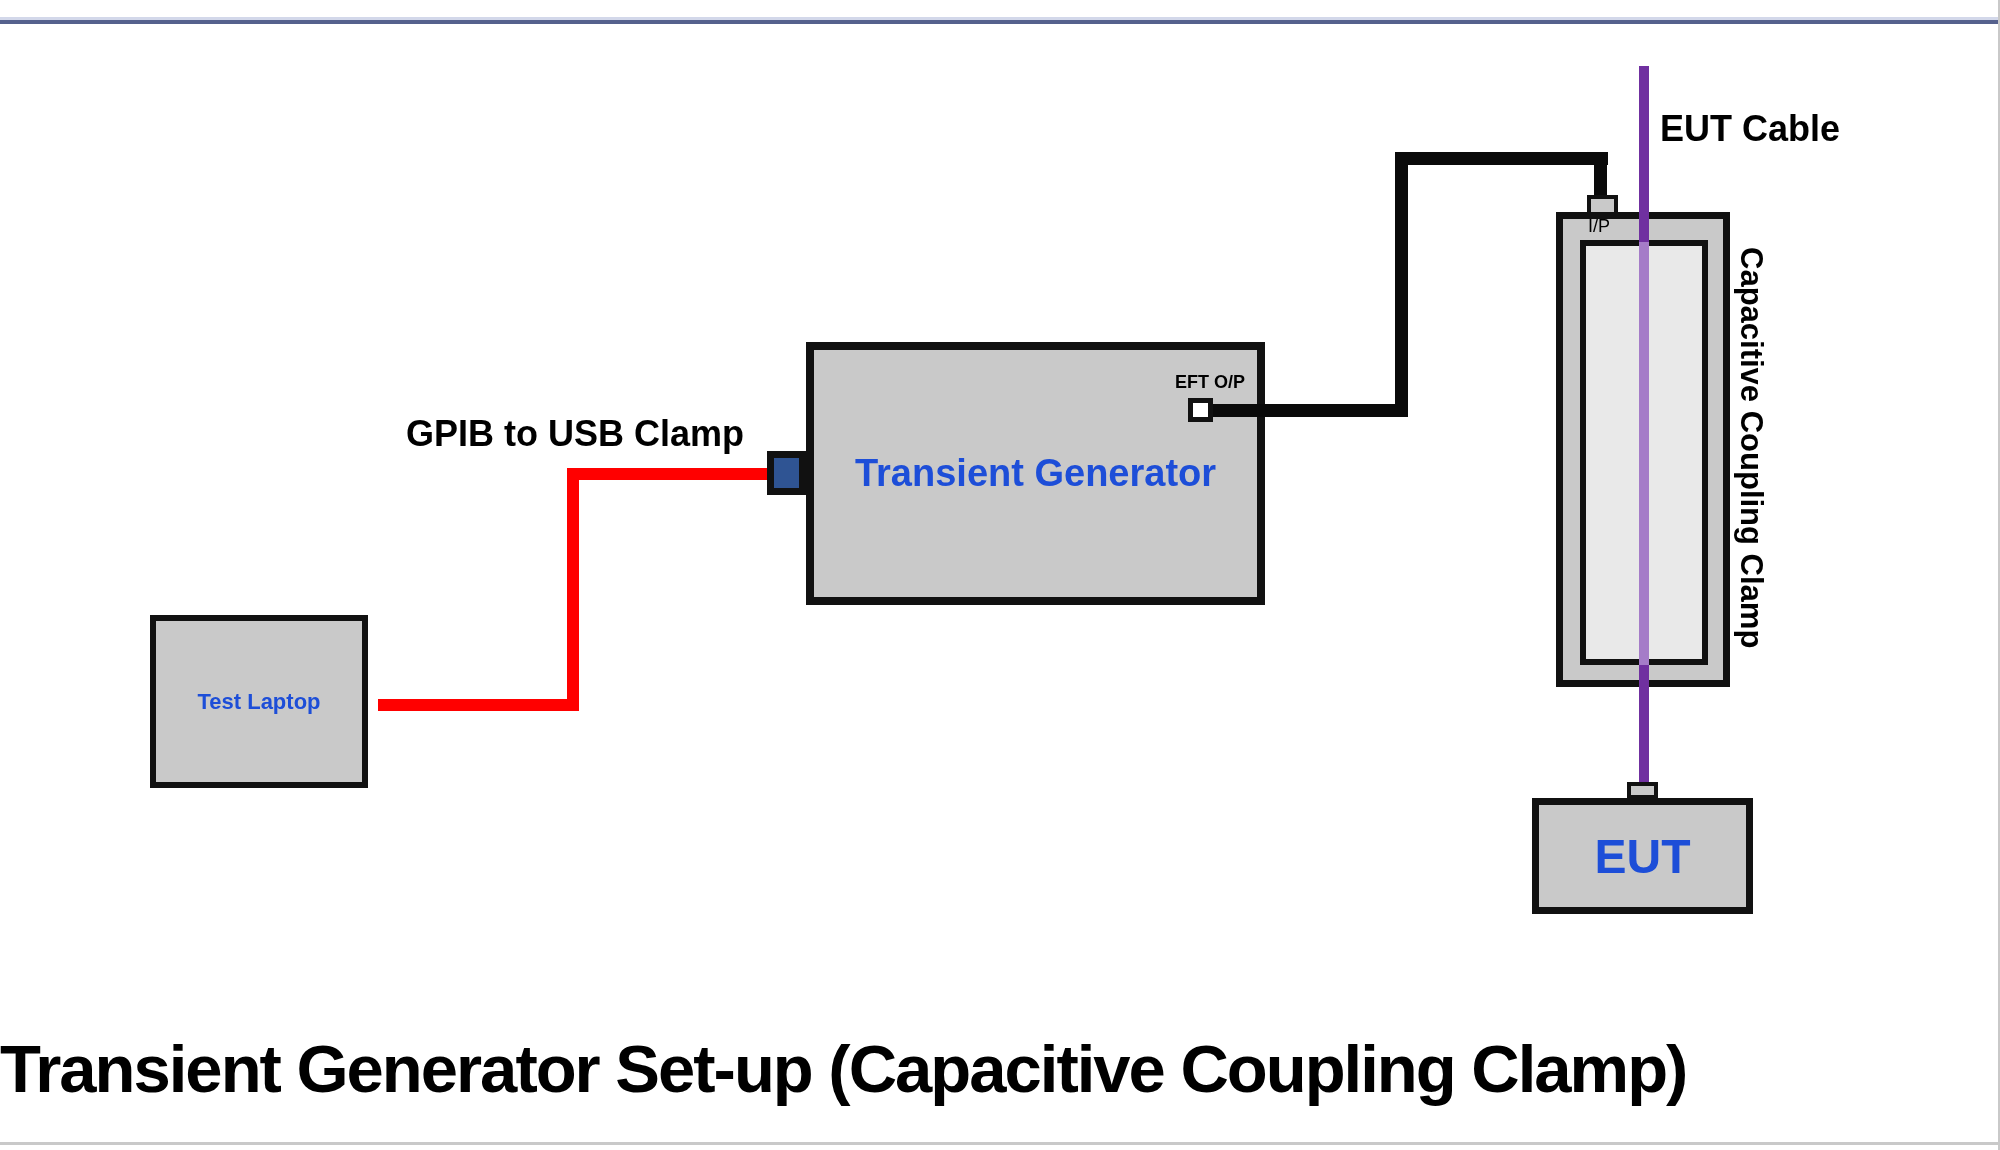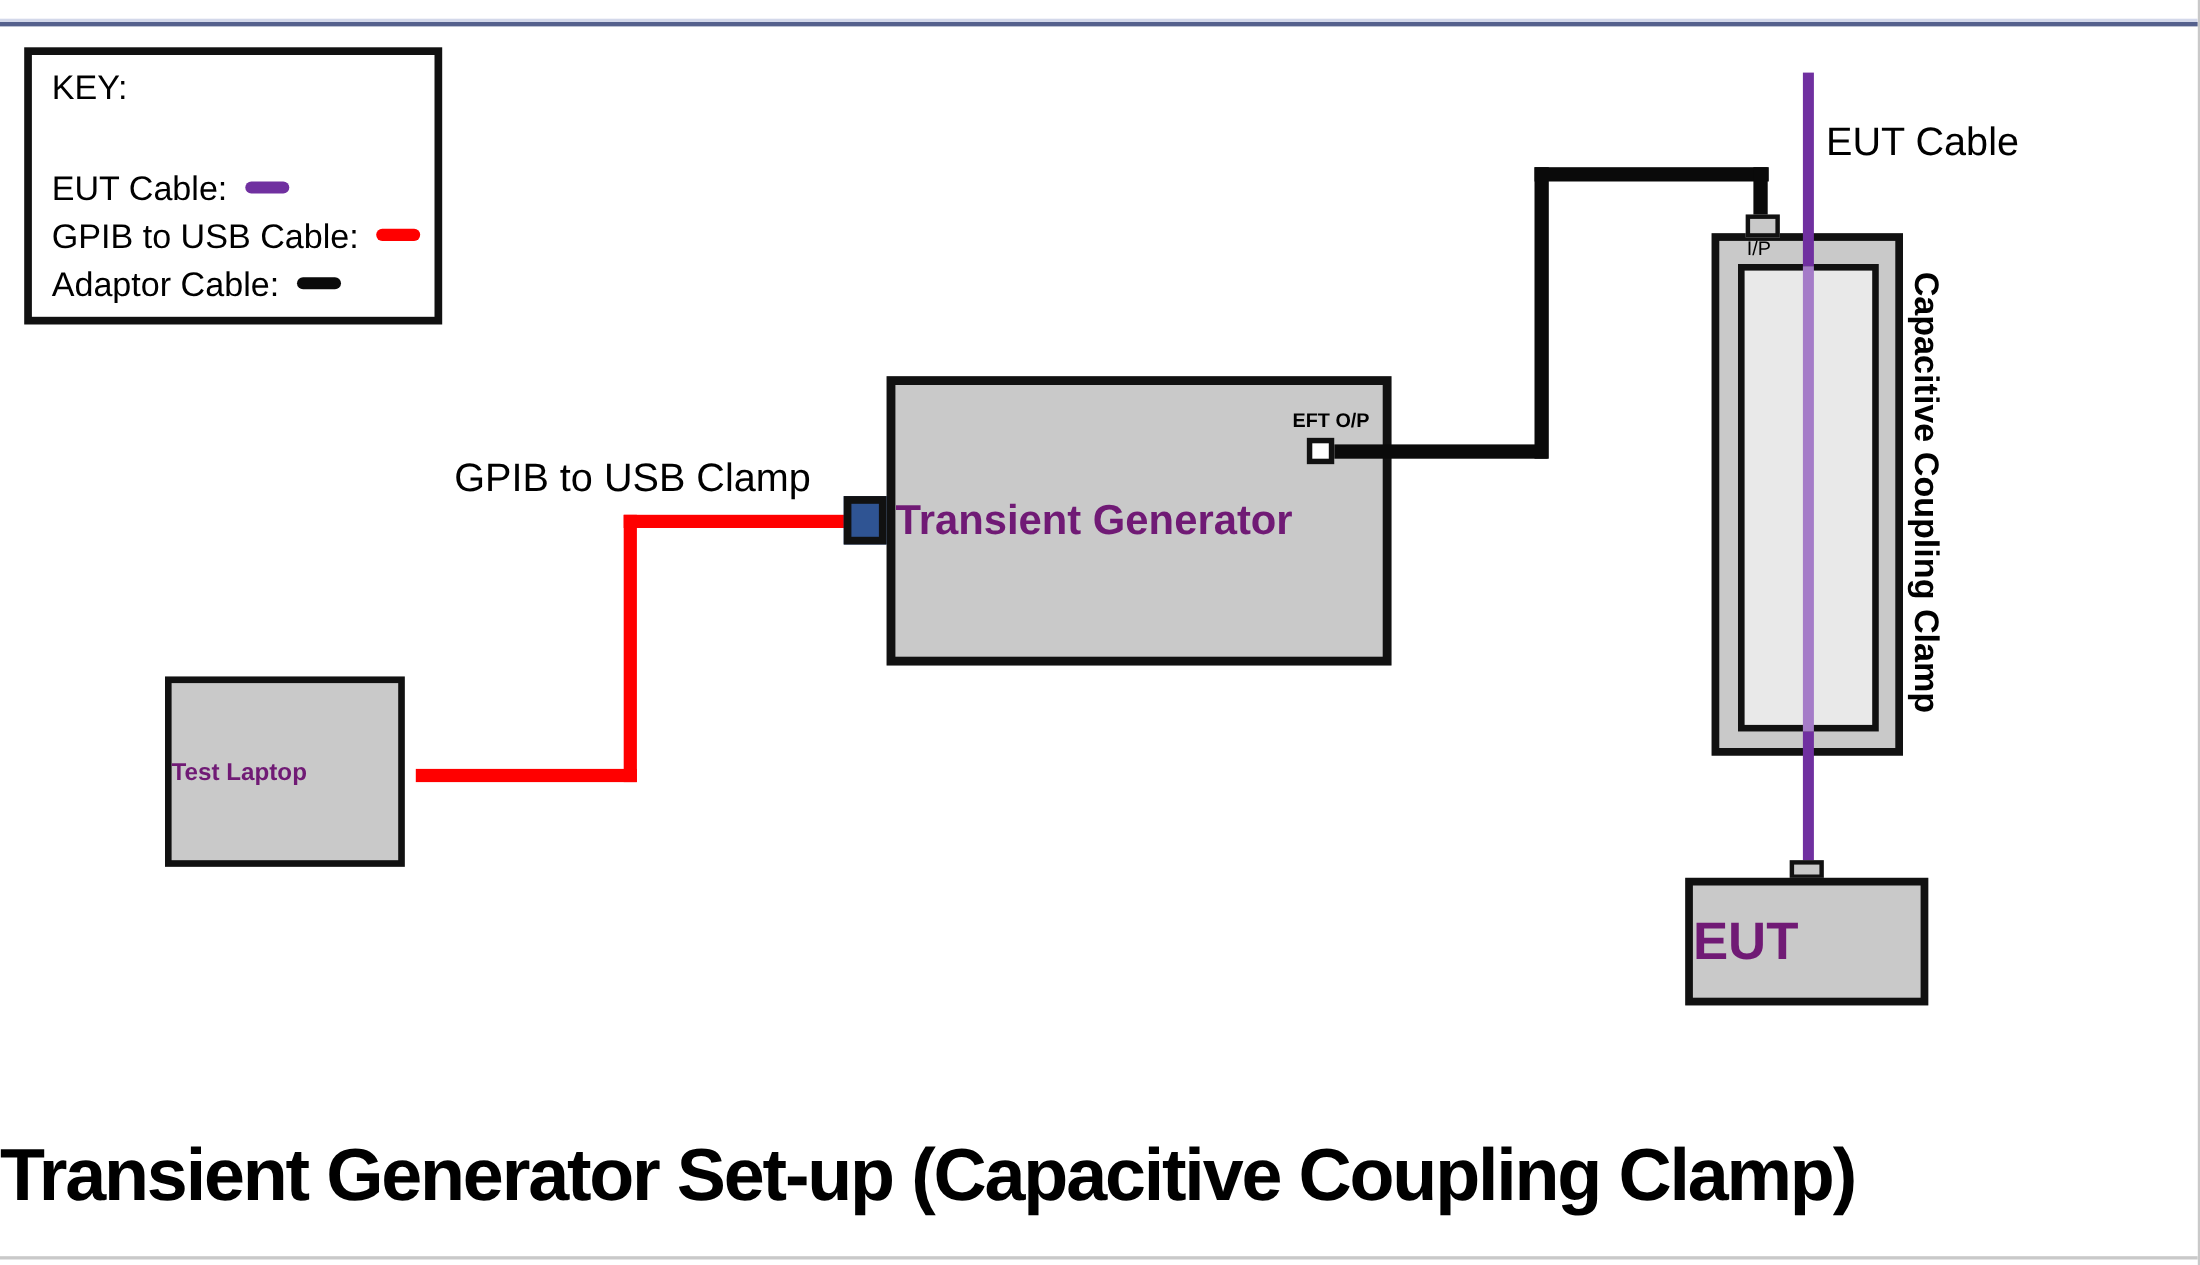--- a/index.html
+++ b/index.html
@@ -22,22 +22,22 @@
   
   .key{position:absolute; left:22px; top:43px; width:380px; height:252px;
        border:7px solid var(--outline); background:#fff; box-sizing:border-box;}
   .key-title{position:absolute; left:18px; top:12px; font-size:31px; color:#000;}
   .key-row{position:absolute; left:18px; white-space:nowrap; font-size:31px; color:#000;}
   .key-row.r0{top:104px;} .key-row.r1{top:147px;} .key-row.r2{top:191px;}
   .key-swatch{display:inline-block; width:40px; height:11px; border-radius:6px;
               margin-left:16px; vertical-align:middle; position:relative; top:-3px;}
   
   .node{position:absolute; background:var(--box-fill); border:7px solid var(--outline);
-        box-sizing:border-box; display:flex; align-items:center; justify-content:flex-start;
-        color:#701a75; font-weight:bold;}
+        box-sizing:border-box; display:flex; align-items:center; justify-content:center;
+        color:#1d4ed8; font-weight:bold;}
   .laptop{left:150px; top:615px; width:218px; height:173px; border-width:6px; font-size:22px;}
   .generator{left:806px; top:342px; width:459px; height:263px; border-width:8px; font-size:38px;}
   .eut-box{left:1532px; top:798px; width:221px; height:116px; font-size:48px;}
   .clamp-outer{left:1556px; top:212px; width:174px; height:475px;}
   .clamp-inner{position:absolute; left:1580px; top:240px; width:128px; height:425px;
                background:var(--box-fill-light); border:6px solid var(--outline); box-sizing:border-box;}
   
   .eft-port{position:absolute; left:1188px; top:398px; width:25px; height:24px;
             background:#ffffff; border:5px solid var(--outline); box-sizing:border-box;}
   .usb-conn{position:absolute; left:767px; top:451px; width:39px; height:44px;
@@ -46,50 +46,38 @@
             background:var(--box-fill); border:4px solid var(--outline); box-sizing:border-box;}
   .eut-conn{position:absolute; left:1627px; top:782px; width:31px; height:17px;
             background:var(--box-fill); border:4px solid var(--outline); box-sizing:border-box;}
   
   .cable{position:absolute;}
   .cable.red{background:var(--gpib-cable);}
   .cable.blk{background:var(--adaptor-cable);}
   .cable.pur{background:var(--eut-cable);}
   .cable.pur-tint{background:var(--eut-cable-tint);}
   
-  .lbl{position:absolute; color:#000; font-weight:normal; white-space:nowrap;}
+  .lbl{position:absolute; color:#000; font-weight:bold; white-space:nowrap;}
   .lbl-gpib{left:400px; top:413px; width:350px; text-align:center; font-size:36px;}
   .lbl-eutcable{left:1660px; top:108px; font-size:36px;}
   .lbl-eftop{left:1150px; top:372px; width:95px; text-align:right; font-size:18px; font-weight:bold;}
   .lbl-ip{left:1588px; top:216px; font-size:18px; font-weight:normal;}
   .lbl-clamp{left:1736px; top:247px; height:420px; font-size:31px; font-weight:bold;
              writing-mode:vertical-rl; line-height:1;}
   .title{position:absolute; left:0; top:1030px; width:100%; 
          font-size:67px; font-weight:bold; letter-spacing:-2px; color:#000;}
 </style>
 </head>
 <body>
 
 <div class="page">
 
   <div class="rule-top-light"></div>
   <div class="rule-top"></div>
 
-  <div class="key">
-    <div class="key-title">KEY:</div>
-    <div class="key-row r0">
-      <span>EUT Cable:</span><span class="key-swatch" style="background: rgb(112, 48, 160);"></span>
-    </div>
-    <div class="key-row r1">
-      <span>GPIB to USB Cable:</span><span class="key-swatch" style="background: rgb(255, 0, 0);"></span>
-    </div>
-    <div class="key-row r2">
-      <span>Adaptor Cable:</span><span class="key-swatch" style="background: rgb(10, 10, 10);"></span>
-    </div>
-  </div>
 
   <div class="node laptop">
     <span>Test Laptop</span>
   </div>
 
   <div class="node generator">
     <span>Transient Generator</span>
   </div>
   <div class="lbl lbl-eftop">EFT O/P</div>
 

